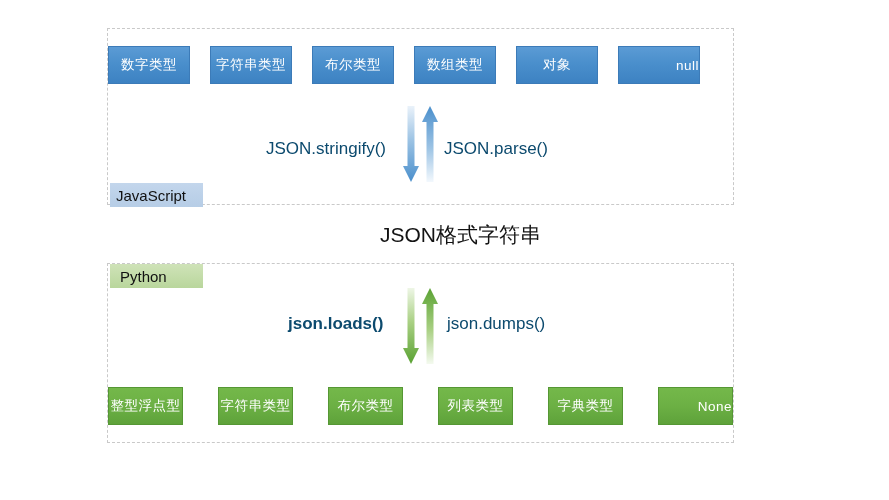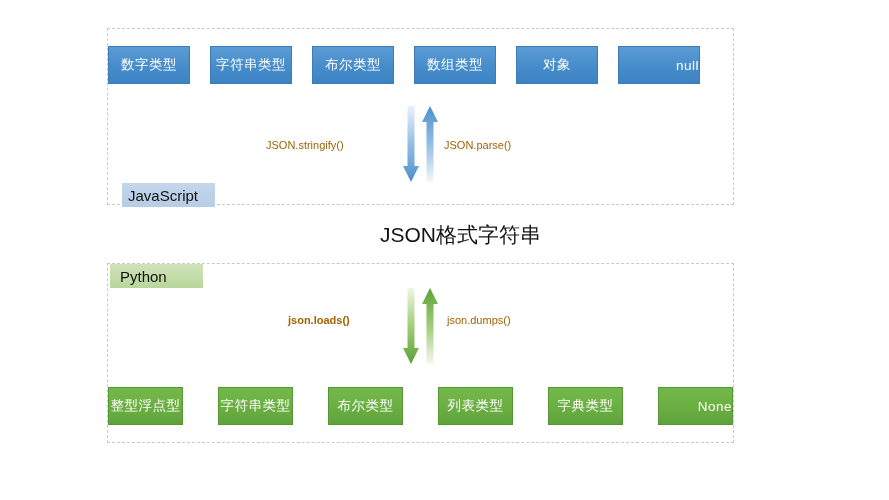--- a/index.html
+++ b/index.html
@@ -69,21 +69,21 @@
     height: 24px;
     width: 93px;
     display: flex;
     align-items: center;
     padding-left: 10px;
     box-sizing: border-box;
     font-size: 15px;
     color: #111111;
   }
   #js-badge {
-    left: 122px;
+    left: 110px;
     top: 183px;
     background: linear-gradient(to bottom, #c3d6ec 0%, #b6cde6 100%);
     padding-left: 6px;
   }
   #py-badge {
     left: 110px;
     top: 264px;
     background: linear-gradient(to bottom, #cfe3b8 0%, #b9d69c 100%);
   }
 
@@ -92,22 +92,22 @@
     position: absolute;
     width: 36px;
   }
   #js-arrows { left: 403px; top: 106px; height: 76px; }
   #py-arrows { left: 403px; top: 288px; height: 76px; }
   .arrow-svg { display: block; }
 
   
   .method-label {
     position: absolute;
-    font-size: 11px;
-    color: #a16207;
+    font-size: 17px;
+    color: #0c4a6e;
     white-space: nowrap;
   }
   #stringify-label { left: 266px; top: 139px; }
   #parse-label     { left: 444px; top: 139px; }
   #loads-label     { left: 288px; top: 314px; font-weight: bold; }
   #dumps-label     { left: 447px; top: 314px; text-align: right; }
 
   
   #json-caption {
     position: absolute;

